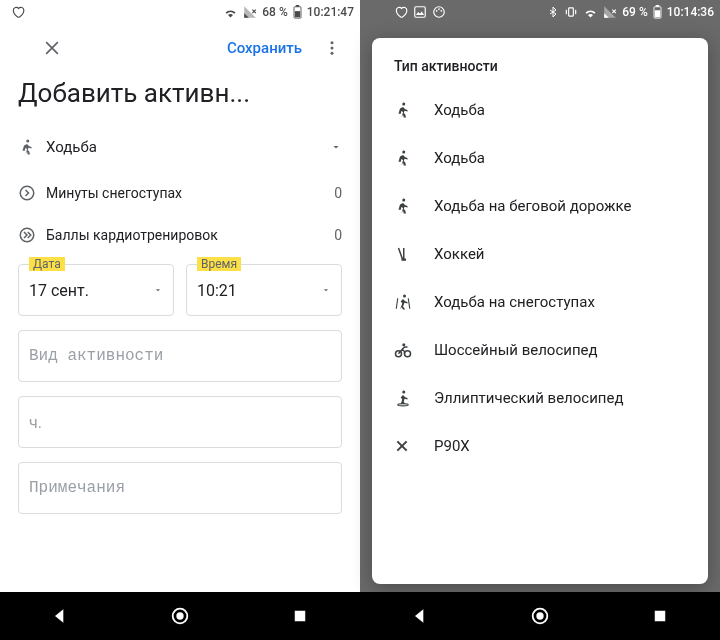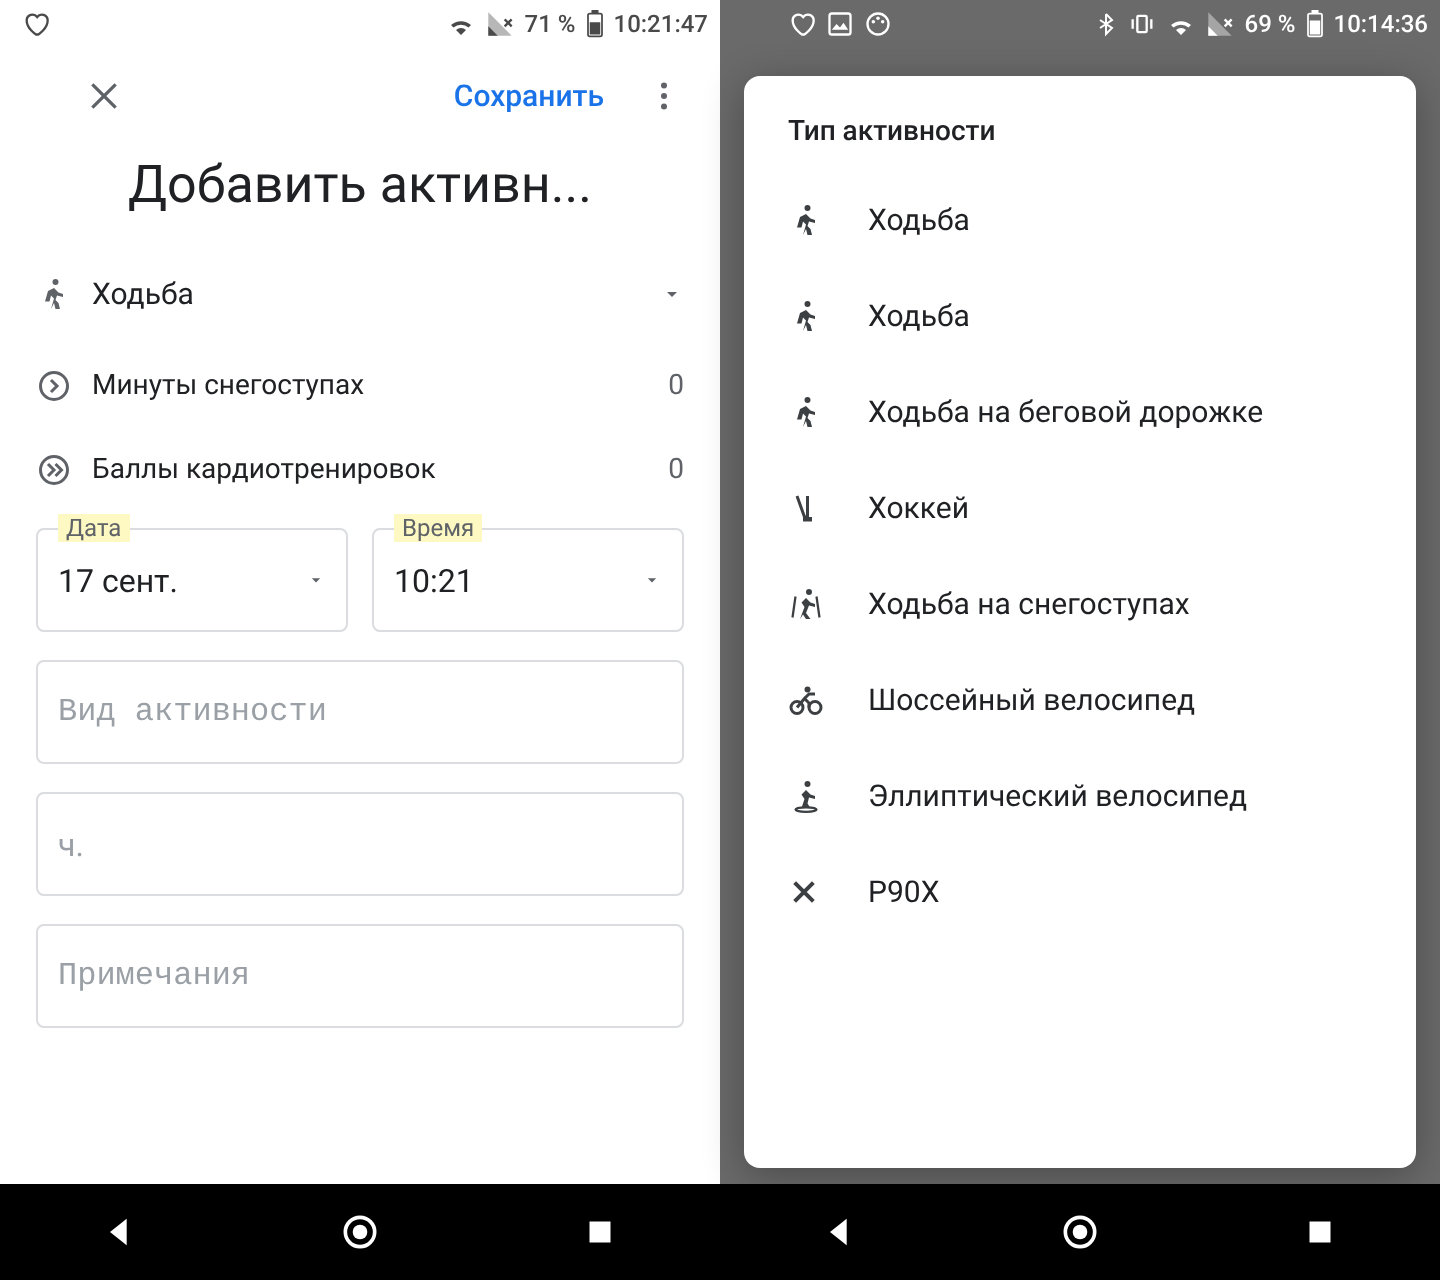--- a/index.html
+++ b/index.html
@@ -18,41 +18,41 @@
   .statusbar .sb-icon { margin-left:5px; display:inline-flex; align-items:center; }
   .statusbar .sb-left { margin-right:auto; display:flex; align-items:center; }
   .topbar {
     height: 48px; display:flex; align-items:center; padding:0 8px;margin-left:24px;
   }
   .icon-btn { width:40px; height:40px; display:flex; align-items:center; justify-content:center; color:#5f6368; }
   .save-btn { color:#1a73e8; font-size:15px; font-weight:500; padding:0 10px; }
   .spacer { flex:1; }
   .title {
     font-size:26px; font-weight:400; color:#202124; padding:6px 18px 14px 18px;
-    white-space:nowrap; overflow:hidden; text-overflow:ellipsis;text-align:center;
+    white-space:nowrap; overflow:hidden; text-overflow:ellipsis;
   }
   .row {
     display:flex; align-items:center; padding:12px 18px; color:#202124;
   }
   .row .lead-icon { width:28px; display:flex; justify-content:flex-start; color:#5f6368; }
   .row .label { flex:1; font-size:15px; }
   .row .trail { color:#5f6368; font-size:14px; }
   .dropdown-row { padding-top:16px; padding-bottom:16px; }
   .dropdown-caret { color:#5f6368; }
   .stat-row .label { font-size:14px; }
   .stat-row .trail { font-size:14px; }
   .fields { padding: 8px 18px 0 18px; }
   .field-pair { display:flex; gap:12px; margin-bottom:14px; }
   .field {
     border:1px solid #dadce0; border-radius:4px; position:relative; flex:1;
     height:52px; display:flex; align-items:center; padding:0 10px;
     font-size:16px; color:#202124;
   }
   .field .float-label {
-    position:absolute; top:-8px; left:10px; background:#fef9c3; padding:0 4px;
+    position:absolute; top:-8px; left:10px; background:#fde047; padding:0 4px;
     font-size:12px; color:#5f6368;
   }
   .field .placeholder { color:#9aa0a6; font-size:16px; }
   .field .val { flex:1; }
   .field .caret { color:#5f6368; }
   .field.full { width:100%;font-family:Liberation Mono, monospace; }
   .navbar {
     position:absolute; bottom:0; left:0; right:0; height:48px; background:#000;
     display:flex; align-items:center; justify-content:space-around; color:#fff;
   }
@@ -91,21 +91,21 @@
           <path fill="currentColor" d="M12 20l-2-2a3 3 0 0 1 4 0zM4 12a12 12 0 0 1 16 0l-2 2a9 9 0 0 0-12 0zM8 16a6 6 0 0 1 8 0l-2 2a3 3 0 0 0-4 0z"></path>
         </svg>
     </span>
     <span class="sb-icon">
       <svg width="14" height="14" viewBox="0 0 24 24">
           <path fill="currentColor" d="M2 22h20L2 2z" opacity=".4"></path>
           <path fill="currentColor" d="M2 22h8L2 14z"></path>
           <path stroke="currentColor" stroke-width="2" d="M16 8l6 6M22 8l-6 6"></path>
         </svg>
     </span>
-    <span class="sb-icon">71 %</span>
+    <span class="sb-icon">68 %</span>
     <span class="sb-icon">
       <svg width="9" height="14" viewBox="0 0 10 16">
           <rect x="1" y="2" width="8" height="13" rx="1" fill="none" stroke="currentColor"></rect>
           <rect x="2" y="7" width="6" height="7" fill="currentColor"></rect>
           <rect x="3" y="0" width="4" height="2" fill="currentColor"></rect>
         </svg>
     </span>
     <span class="sb-icon">10:21:47</span>
   </div>
 

